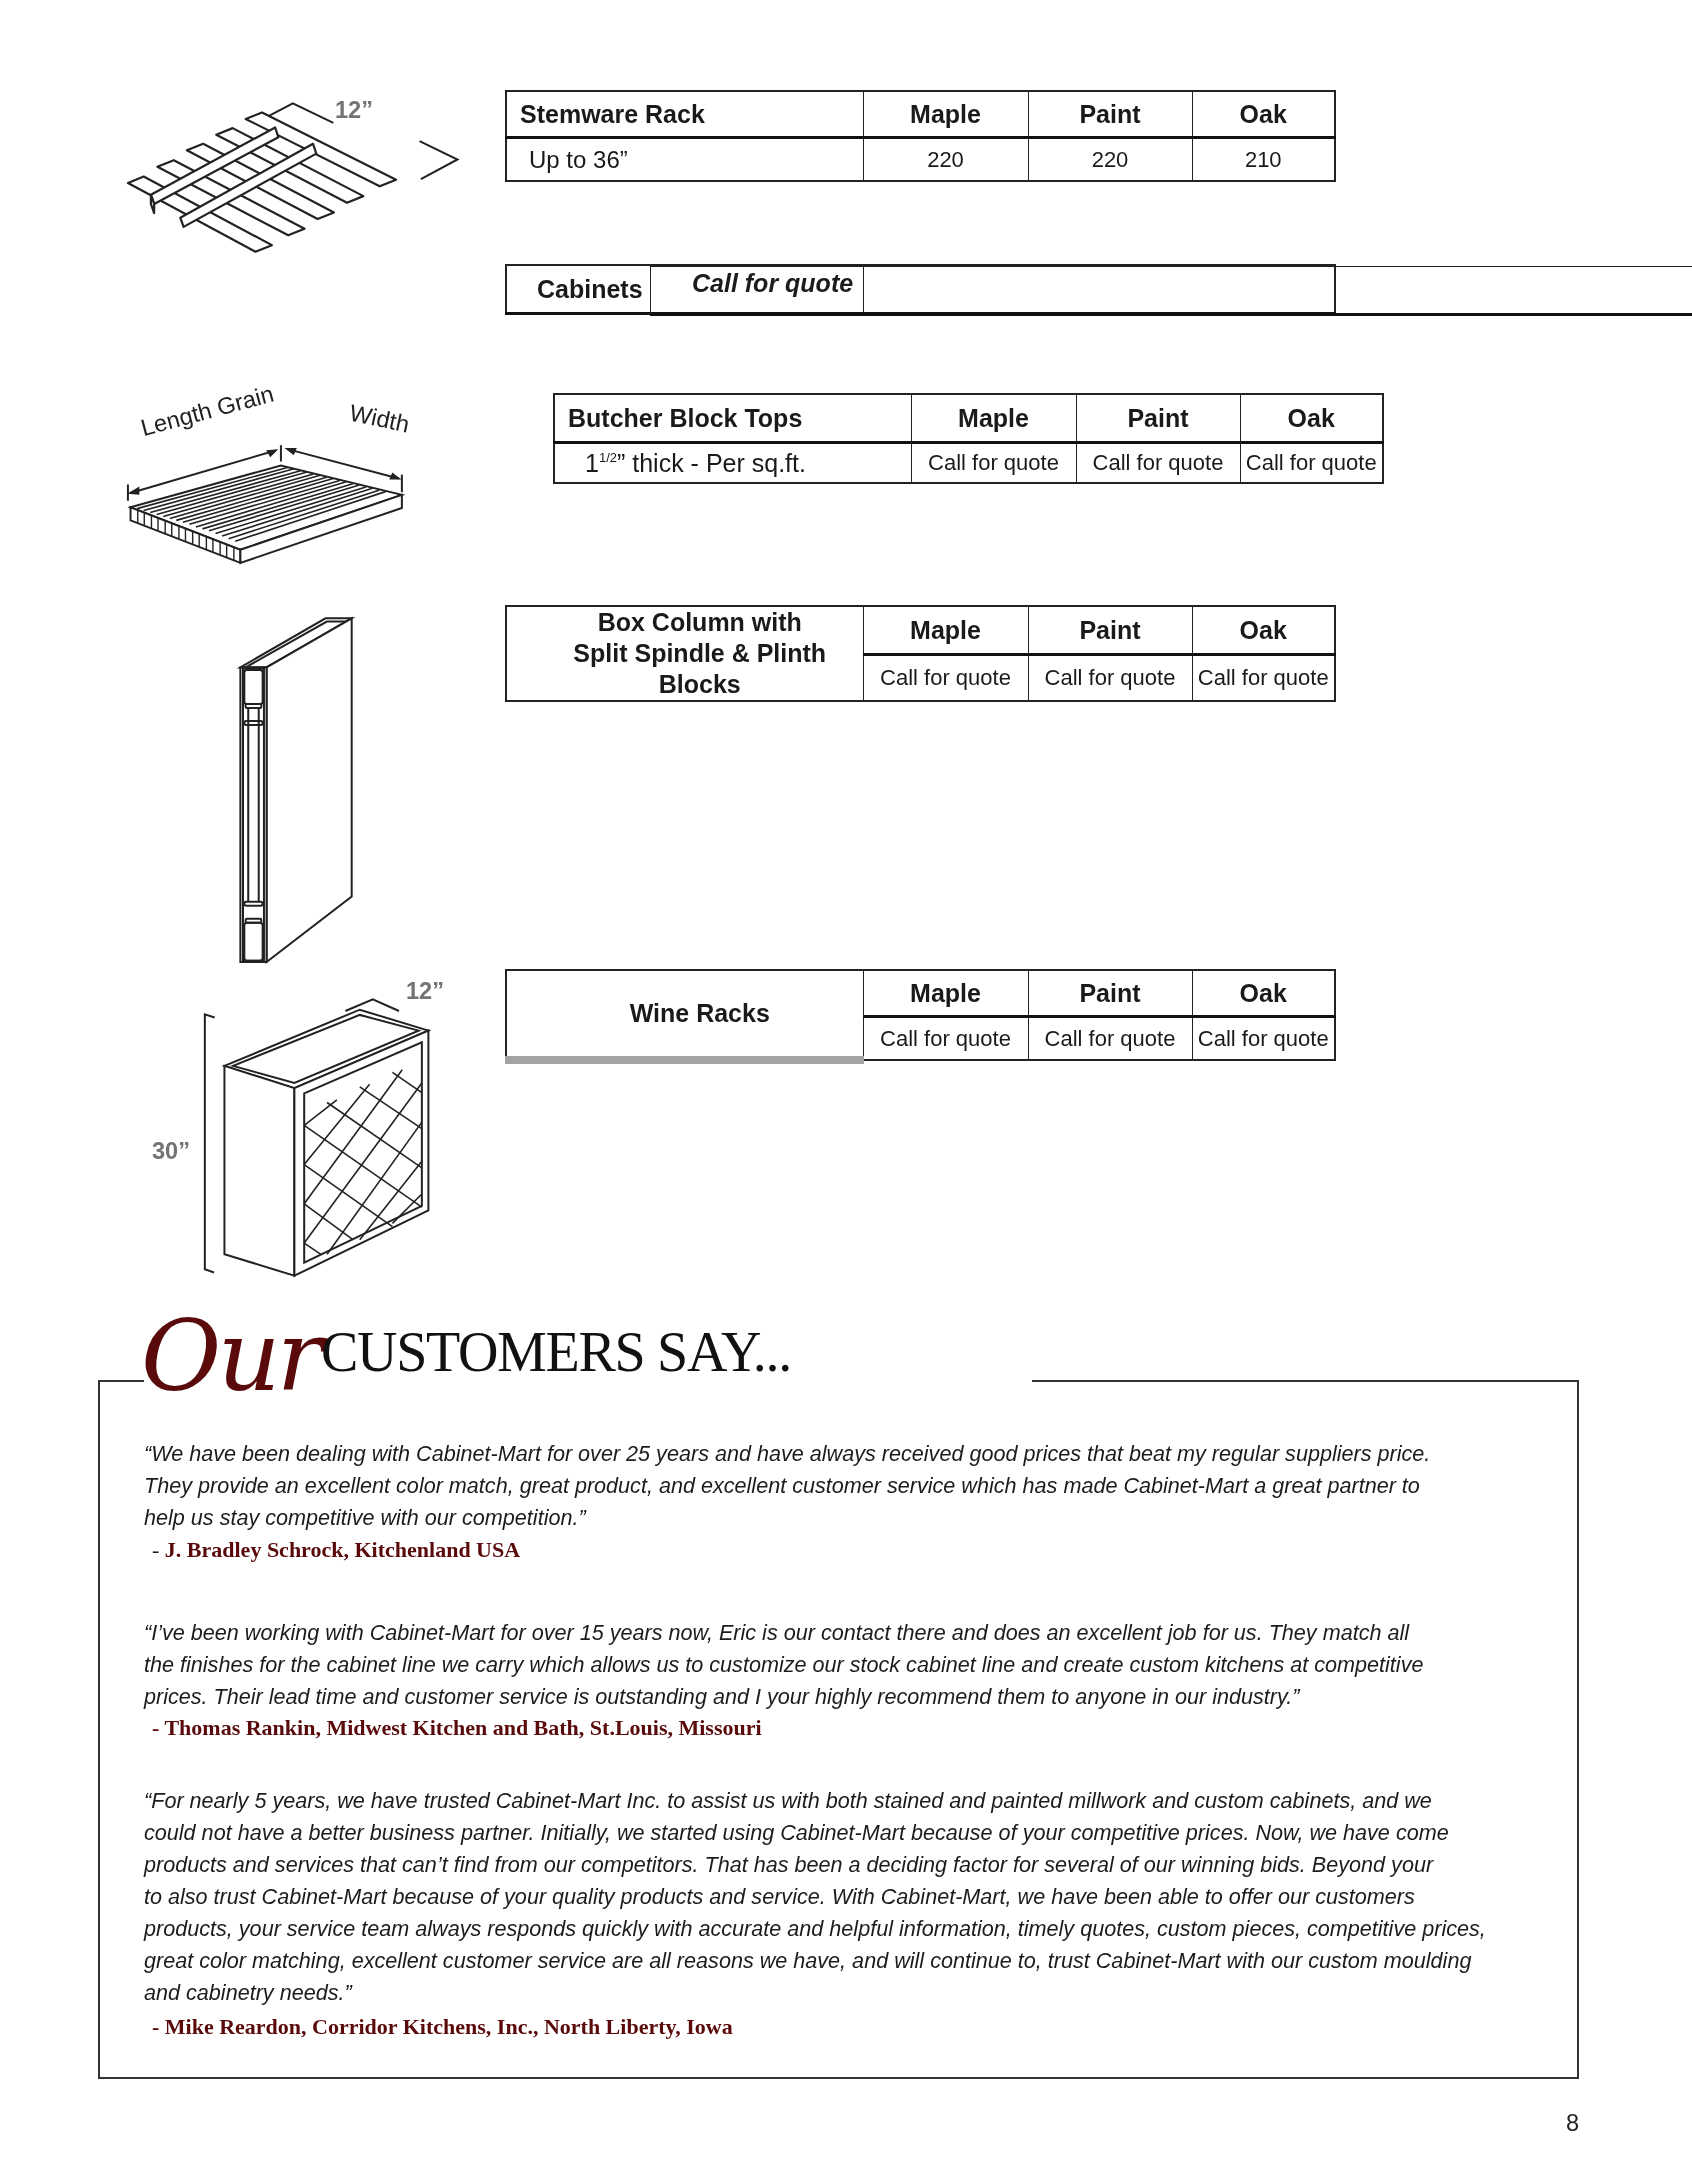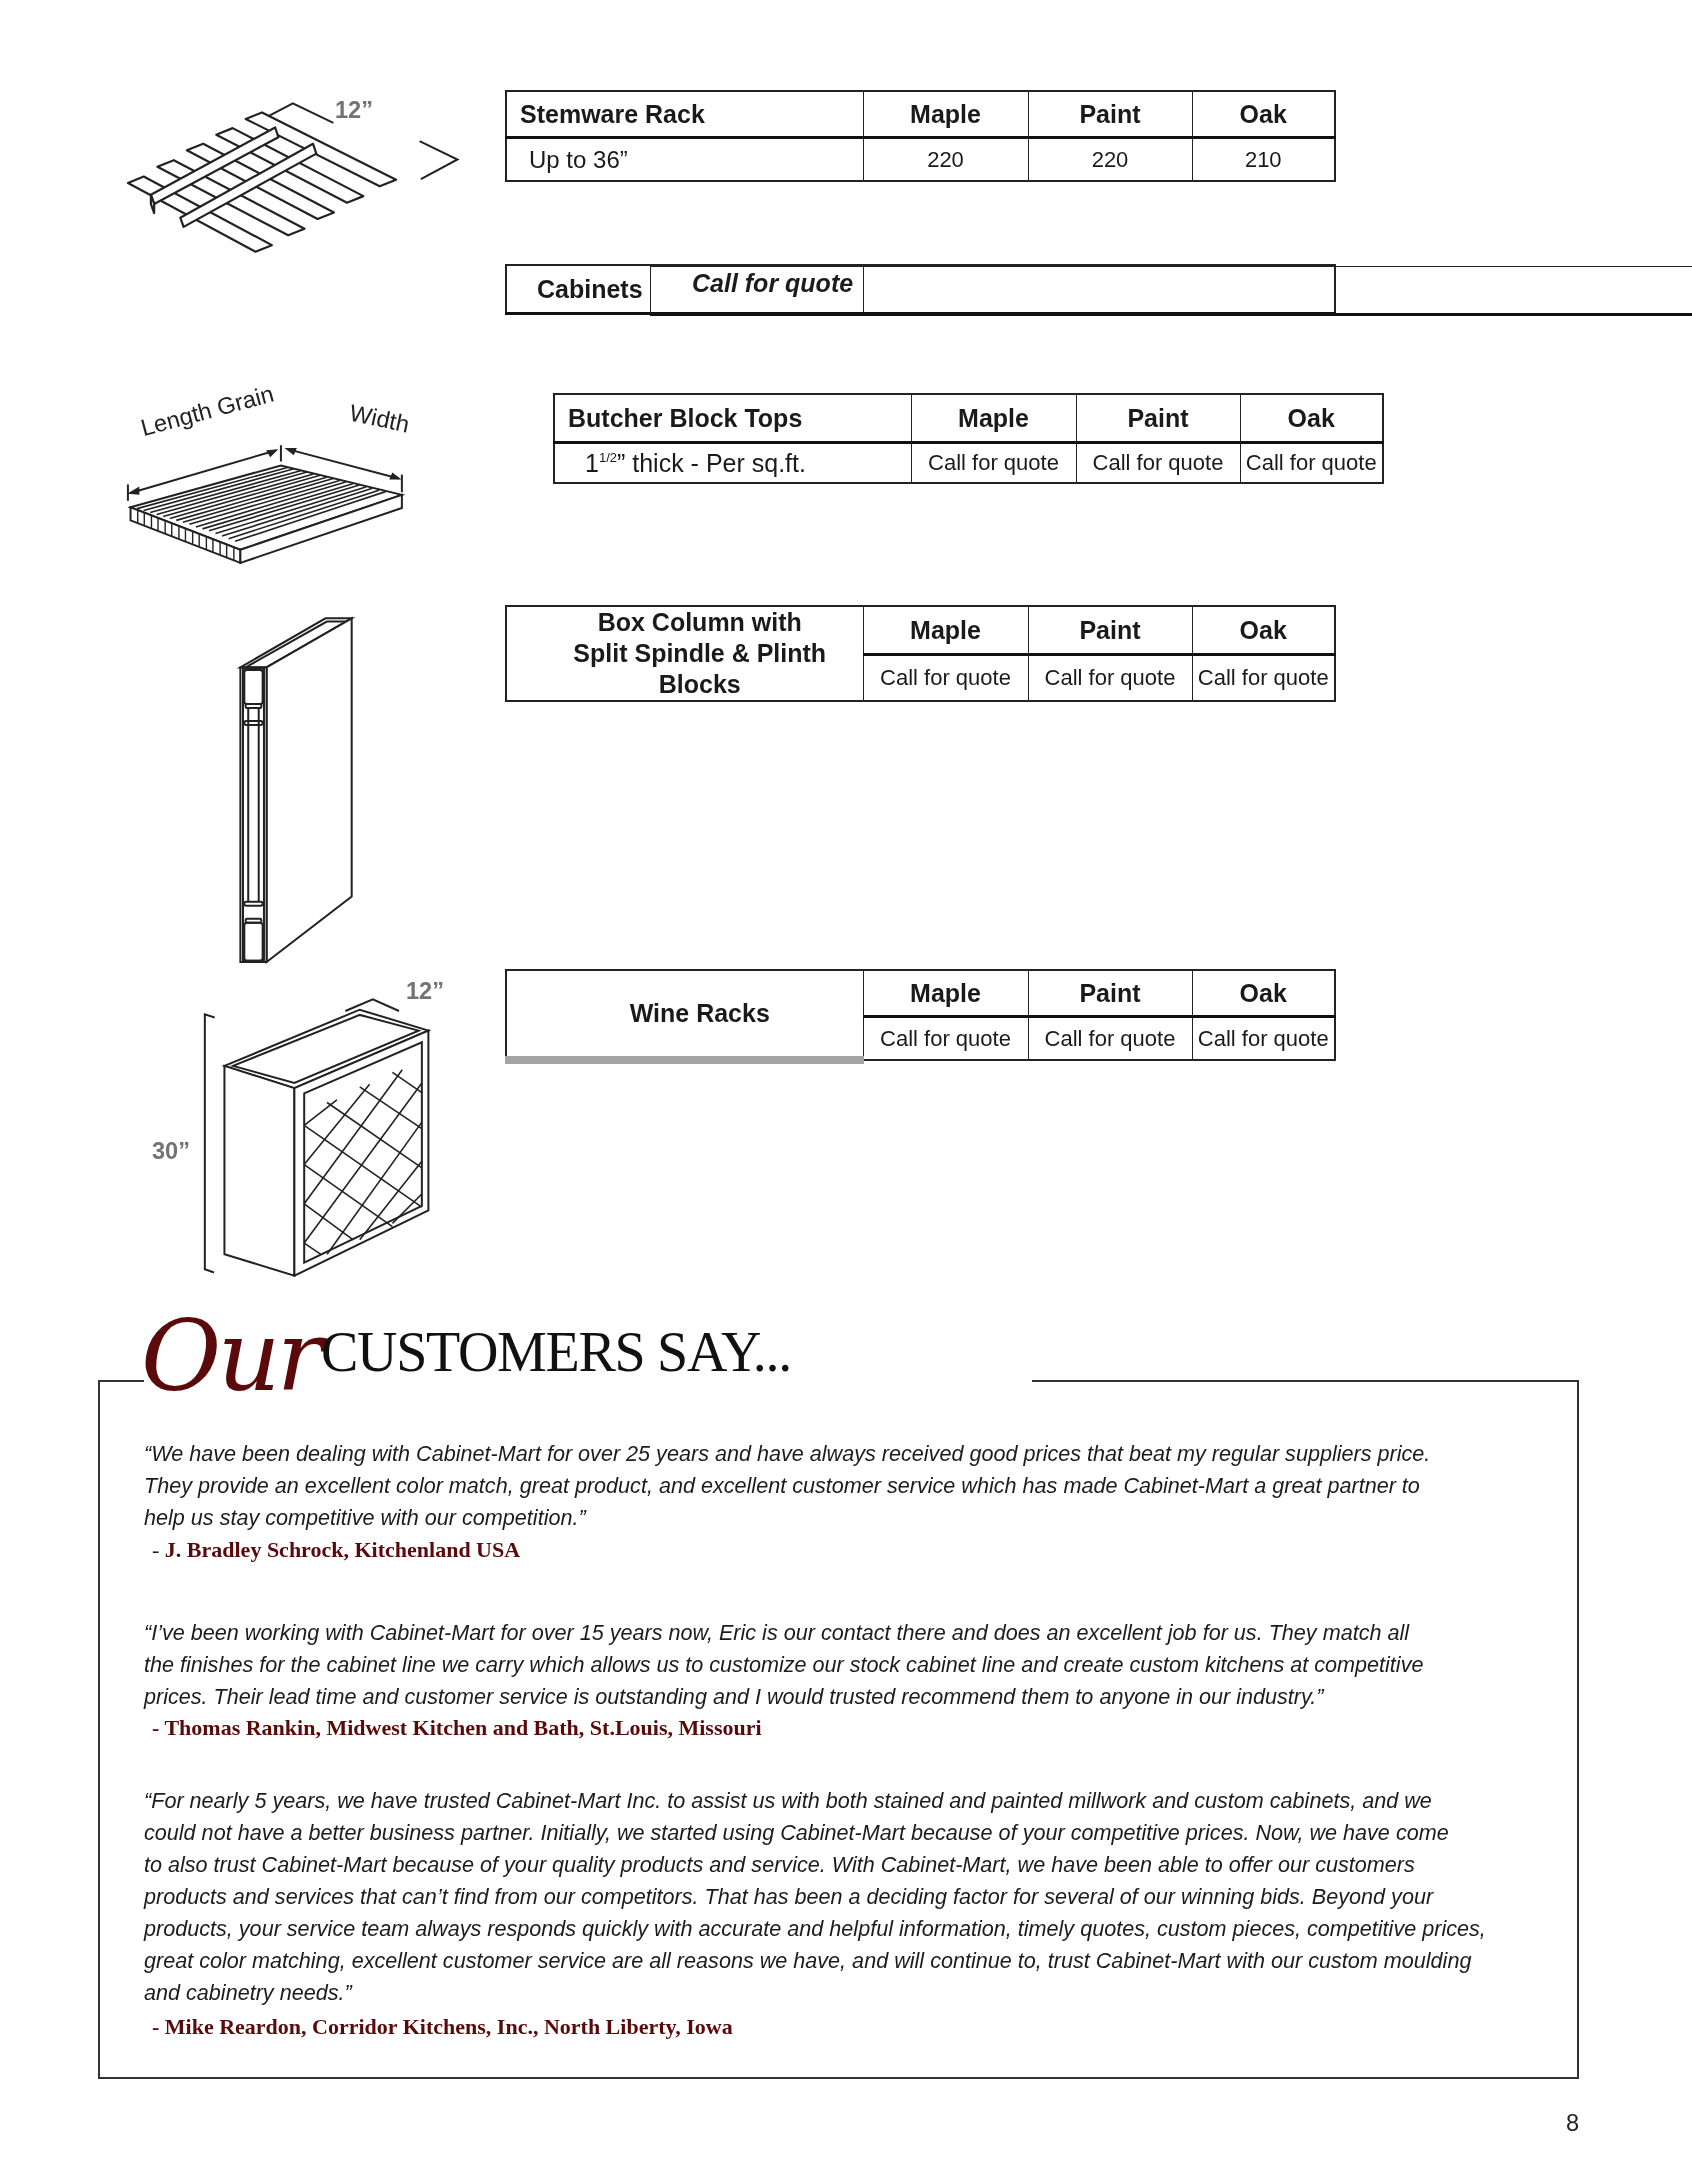--- a/index.html
+++ b/index.html
@@ -316,29 +316,29 @@
 <div class="quote" style="top:1438px;">
   <span class="line">“We have been dealing with Cabinet-Mart for over 25 years and have always received good prices that beat my regular suppliers price.</span>
   <span class="line">They provide an excellent color match, great product, and excellent customer service which has made Cabinet-Mart a great partner to</span>
   <span class="line">help us stay competitive with our competition.”</span>
 </div>
 <div class="author" style="top:1537px;"><span class="dash">- </span><span>J. Bradley Schrock, Kitchenland USA</span></div>
 
 <div class="quote" style="top:1617px;">
   <span class="line">“I’ve been working with Cabinet-Mart for over 15 years now, Eric is our contact there and does an excellent job for us. They match all</span>
   <span class="line">the finishes for the cabinet line we carry which allows us to customize our stock cabinet line and create custom kitchens at competitive</span>
-  <span class="line">prices. Their lead time and customer service is outstanding and I would trusted recommend them to anyone in our industry.”</span>
+  <span class="line">prices. Their lead time and customer service is outstanding and I your highly recommend them to anyone in our industry.”</span>
 </div>
 <div class="author" style="top:1715px;"><span>- </span><span>Thomas Rankin, Midwest Kitchen and Bath, St.Louis, Missouri</span></div>
 
 <div class="quote" style="top:1785px;">
   <span class="line">“For nearly 5 years, we have trusted Cabinet-Mart Inc. to assist us with both stained and painted millwork and custom cabinets, and we</span>
   <span class="line">could not have a better business partner. Initially, we started using Cabinet-Mart because of your competitive prices. Now, we have come</span>
+  <span class="line">products and services that can’t find from our competitors. That has been a deciding factor for several of our winning bids. Beyond your</span>
   <span class="line">to also trust Cabinet-Mart because of your quality products and service. With Cabinet-Mart, we have been able to offer our customers</span>
-  <span class="line">products and services that can’t find from our competitors. That has been a deciding factor for several of our winning bids. Beyond your</span>
   <span class="line">products, your service team always responds quickly with accurate and helpful information, timely quotes, custom pieces, competitive prices,</span>
   <span class="line">great color matching, excellent customer service are all reasons we have, and will continue to, trust Cabinet-Mart with our custom moulding</span>
   <span class="line">and cabinetry needs.”</span>
 </div>
 <div class="author" style="top:2014px;"><span>- </span><span>Mike Reardon, Corridor Kitchens, Inc., North Liberty, Iowa</span></div>
 
 <div id="page-num">8</div>
 
 
 </body></html>

